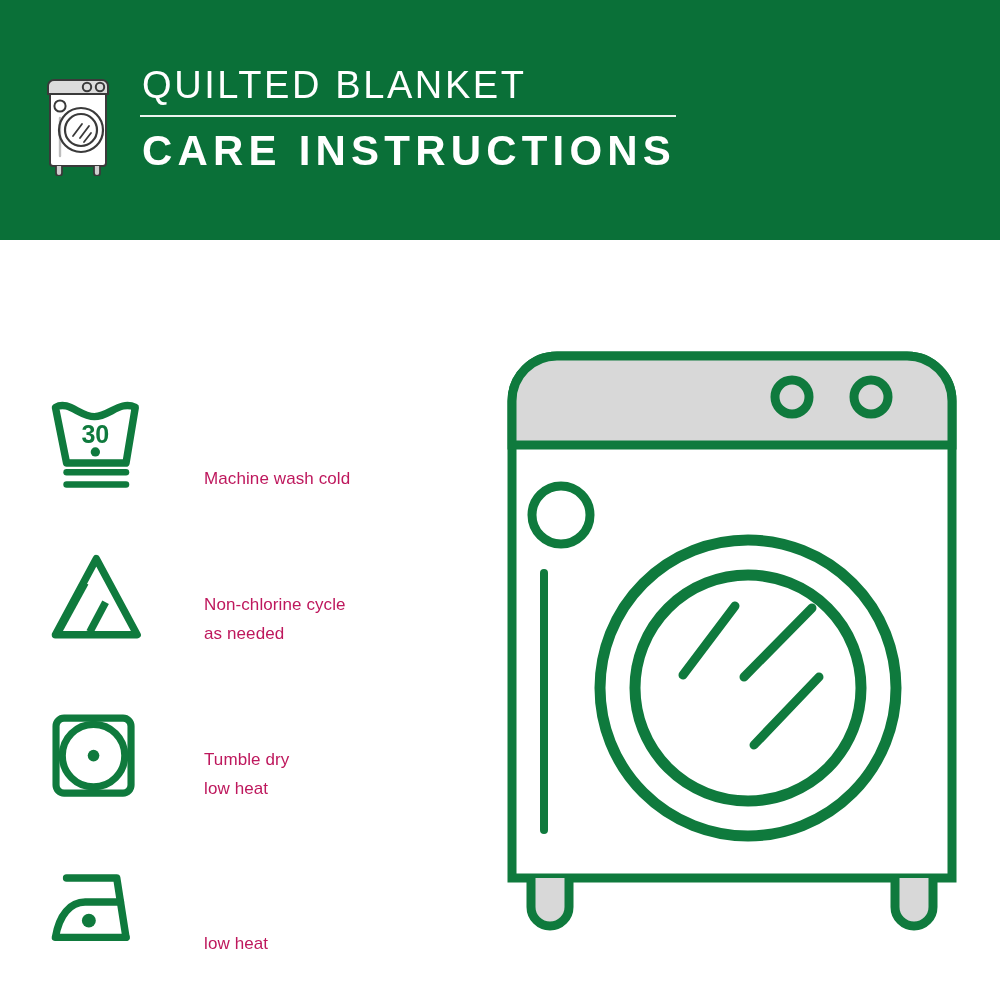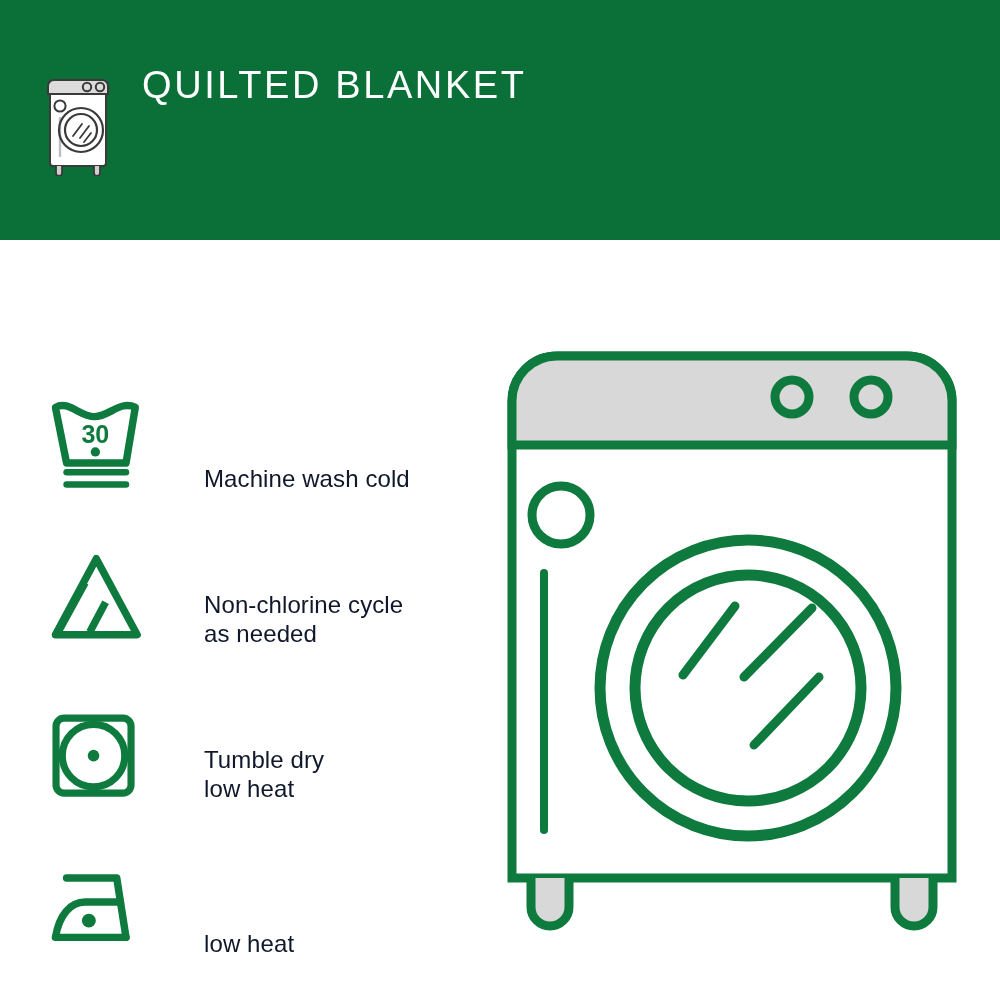--- a/index.html
+++ b/index.html
@@ -43,21 +43,21 @@
   .header-logo {
     width: 78px;
     height: 106px;
     flex: 0 0 auto;
     margin-right: 18px;
     margin-top: 8px;
   }
 
   .header-titles {
     display: flex;
-    flex-direction: row;
+    flex-direction: column;
     align-items: stretch;
   }
 
   .title-line-1 {
     color: #ffffff;
     font-size: 38px;
     line-height: 46px;
     font-weight: 300;
     letter-spacing: 2.6px;
     white-space: nowrap;
@@ -101,22 +101,22 @@
     flex: 0 0 112px;
     display: flex;
     align-items: flex-start;
     justify-content: flex-start;
     padding-top: 6px;
   }
 
   .care-text {
     padding-left: 44px;
     padding-top: 20px;
-    color: #0f172a;
-    font-size: 24px;
+    color: #be185d;
+    font-size: 17px;
     line-height: 29px;
     font-weight: 400;
     letter-spacing: 0.1px;
   }
 
   .care-text .ln {
     display: block;
     white-space: nowrap;
   }
 
@@ -158,20 +158,21 @@
           <line x1="40" y1="72" x2="47" y2="63" stroke="#3a3a3a" stroke-width="1.8" stroke-linecap="round"></line>
 
           <path d="M12,96 v7 a3,3 0 0 0 6,0 v-7" fill="#cfcfcf" stroke="#3a3a3a" stroke-width="1.8"></path>
           <path d="M50,96 v7 a3,3 0 0 0 6,0 v-7" fill="#cfcfcf" stroke="#3a3a3a" stroke-width="1.8"></path>
         </svg>
       </div>
 
       <div class="header-titles">
         <div class="title-line-1">QUILTED BLANKET</div>
         <div class="title-rule"></div>
+        <div class="title-line-2">CARE INSTRUCTIONS</div>
       </div>
 
     </div>
   </div>
 
   <div class="care-list">
 
     <div class="care-row">
       <div class="care-symbol">
         <svg viewBox="0 0 112 104" width="104" height="97" xmlns="http://www.w3.org/2000/svg">

